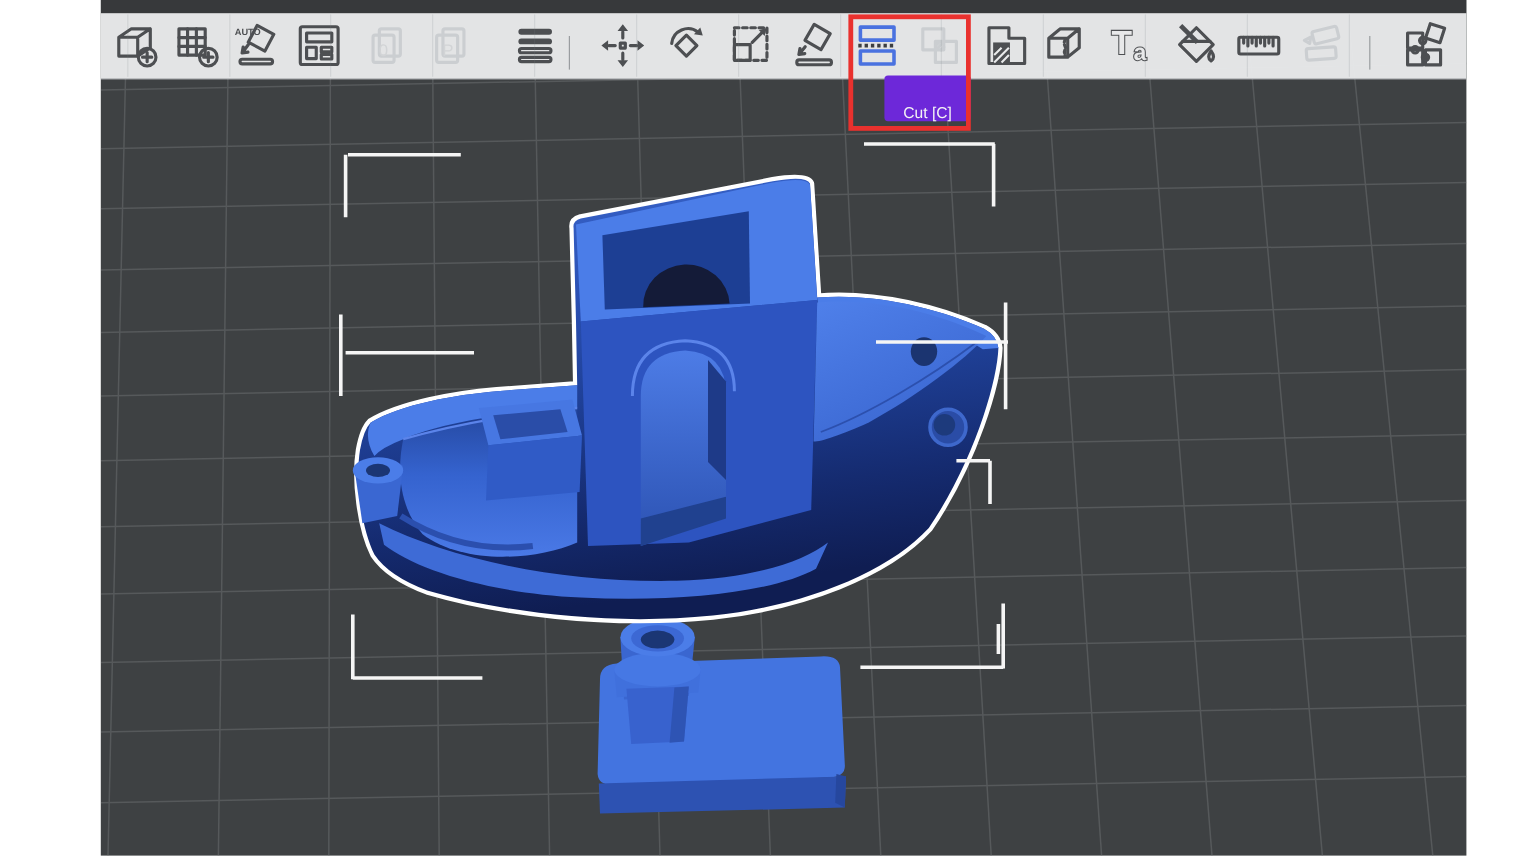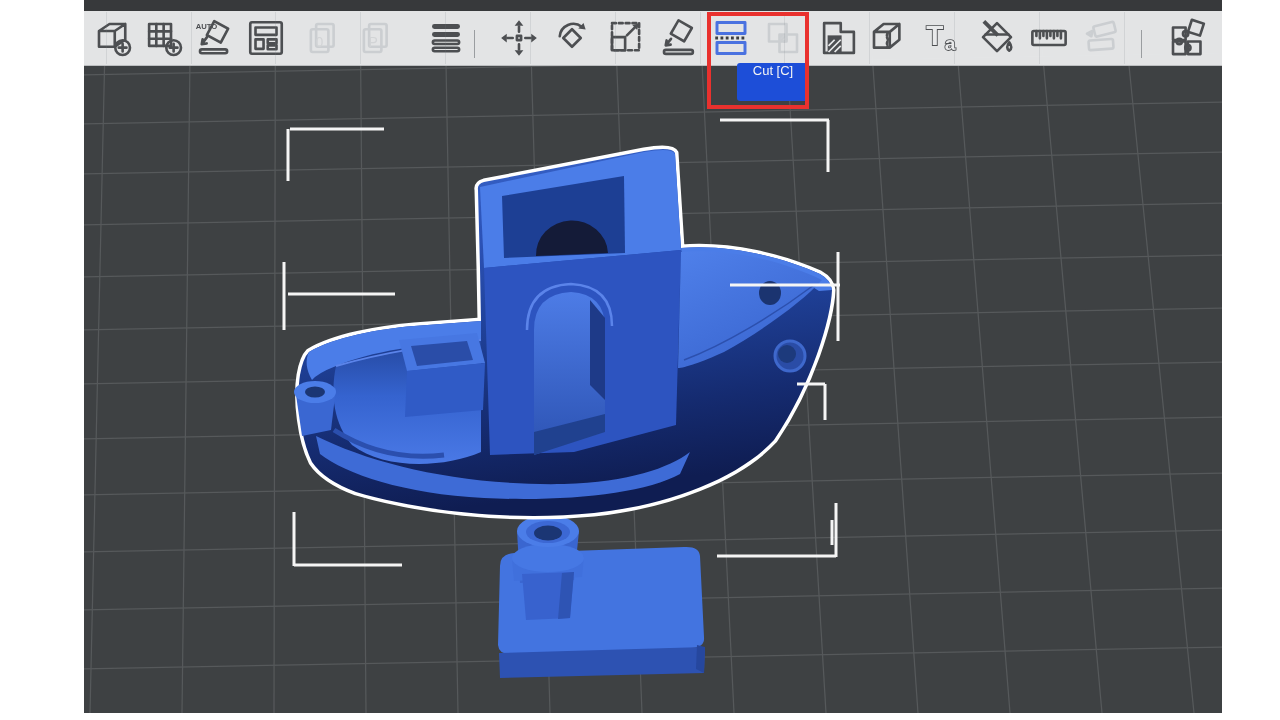--- a/index.html
+++ b/index.html
@@ -14,22 +14,22 @@
   .tbline{position:absolute;top:1px;width:1px;height:52px;background:rgba(120,125,130,0.16);}
   .tbtn{position:absolute;top:4px;width:46px;height:46px;border:none;background:transparent;padding:1px;
     display:flex;align-items:center;justify-content:center;}
   .tbtn svg{width:42px;height:42px;}
   .icon-stroke{stroke:#4d4f52;fill:none;stroke-width:1.5;stroke-linejoin:round;stroke-linecap:round;}
   .icon-fill{fill:#4d4f52;stroke:none;}
   .icon-dis{stroke:#cbced1;fill:none;stroke-width:1.5;stroke-linejoin:round;stroke-linecap:round;}
   .icon-dis-fill{fill:#d2d4d6;stroke:none;}
   .icon-blue{stroke:#4a72e0;fill:none;stroke-width:1.7;stroke-linejoin:round;}
   .sep{position:absolute;top:19px;width:1px;height:28px;background:#9a9da0;}
-  .tooltip{position:absolute;left:653px;top:63px;width:72px;height:38px;background:#1d4ed8;border-radius:3px;
-    color:#f4f4f4;font-size:13px;display:flex;align-items:flex-start;justify-content:center;z-index:40;}
+  .tooltip{position:absolute;left:653px;top:63px;width:72px;height:38px;background:#6d28d9;border-radius:3px;
+    color:#f4f4f4;font-size:13px;display:flex;align-items:flex-end;justify-content:center;z-index:40;}
   .redbox{position:absolute;left:623px;top:12px;width:102px;height:97px;border:4px solid #e9312e;
     box-sizing:border-box;z-index:50;}
 </style>
 </head>
 <body>
 
 <div class="stage">
 
   <svg class="gridsvg" id="gridlines" viewBox="0 0 1138 713">
       <line x1="21.756" y1="12" x2="6" y2="713" stroke="#56595b" stroke-width="1.25"></line>

